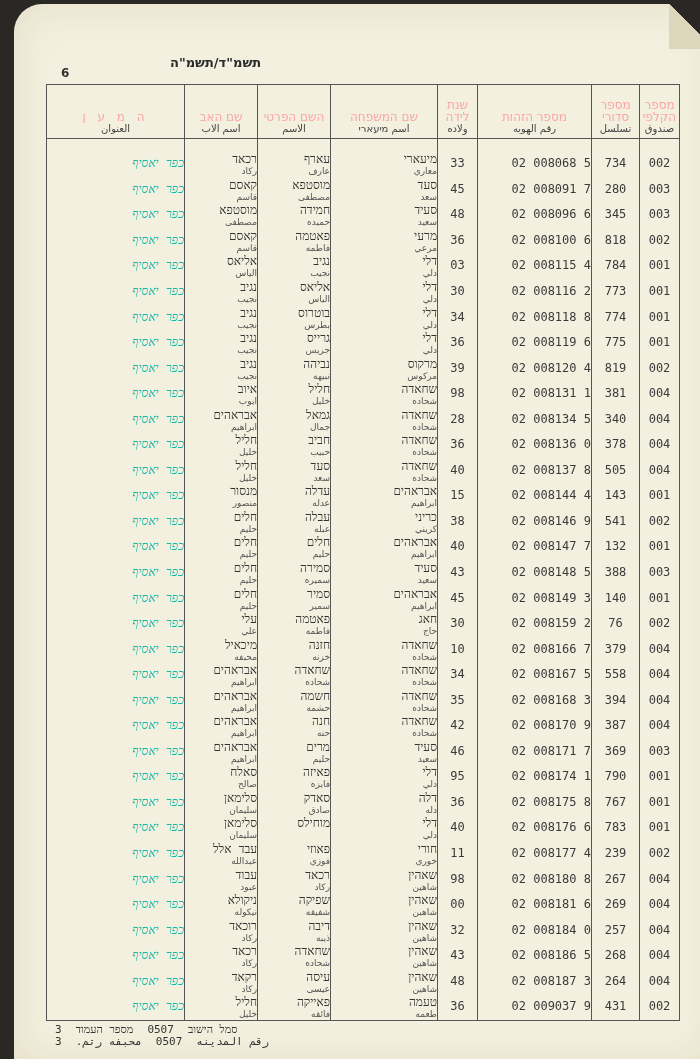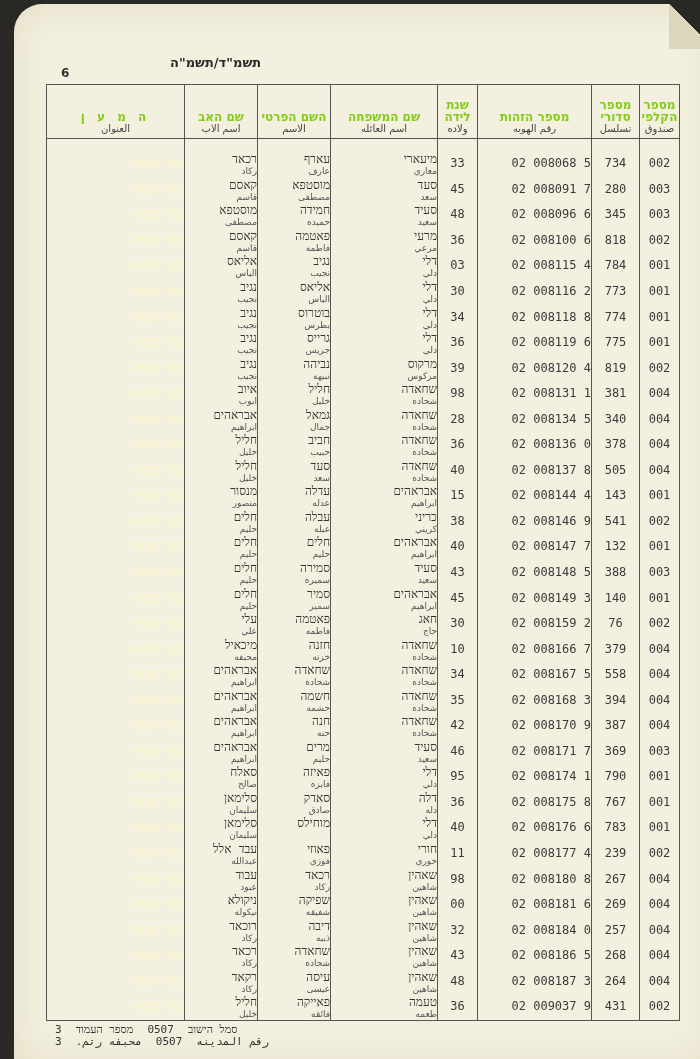--- a/index.html
+++ b/index.html
@@ -77,24 +77,24 @@
       height: 50px;
       font-weight: normal;
       vertical-align: bottom;
       padding-bottom: 3px;
       text-align: center;
     }
     table.register tbody tr.spacer td { height: 12px; }
     table.register tbody tr.last td { border-bottom: 1.5px solid #555; }
     .hdr-he {
       font-family: "DejaVu Sans", sans-serif;
-      font-weight: bold;
+      font-weight: normal;
       font-size: 12px;
       line-height: 12px;
-      color: #84cc16;
+      color: #fca5a5;
       display: block;
     }
     .hdr-ar {
       font-family: "DejaVu Sans", sans-serif;
       font-size: 10px;
       line-height: 12px;
       color: #444;
       display: block;
     }
     .hdr-address .hdr-he { letter-spacing: 4px; }
@@ -131,21 +131,22 @@
       font-family: "DejaVu Sans", sans-serif;
       font-size: 9px;
       line-height: 10px;
       color: #555;
     }
     td.address {
       text-align: right;
       padding-right: 4px;
       font-size: 12px;
       line-height: 24.6px;
-      color: #fef9c3;
+      color: #14b8a6;
+      font-style: italic;
     }
     .footer {
       position: absolute;
       left: 55px;
       top: 1024px;
       width: 300px;
       font-family: "DejaVu Sans Mono", monospace;
       font-size: 11px;
       line-height: 12px;
       color: #333;
@@ -194,21 +195,21 @@
       <th>
         <span class="hdr-he">מספר הזהות</span>
         <span class="hdr-ar">رقم الهويه</span>
       </th>
       <th>
         <span class="hdr-he">שנת לידה</span>
         <span class="hdr-ar">ولاده</span>
       </th>
       <th>
         <span class="hdr-he">שם המשפחה</span>
-        <span class="hdr-ar">اسم العائله</span>
+        <span class="hdr-ar">اسم מיעארי</span>
       </th>
       <th>
         <span class="hdr-he">השם הפרטי</span>
         <span class="hdr-ar">الاسم</span>
       </th>
       <th>
         <span class="hdr-he">שם האב</span>
         <span class="hdr-ar">اسم الاب</span>
       </th>
       <th class="hdr-address">

